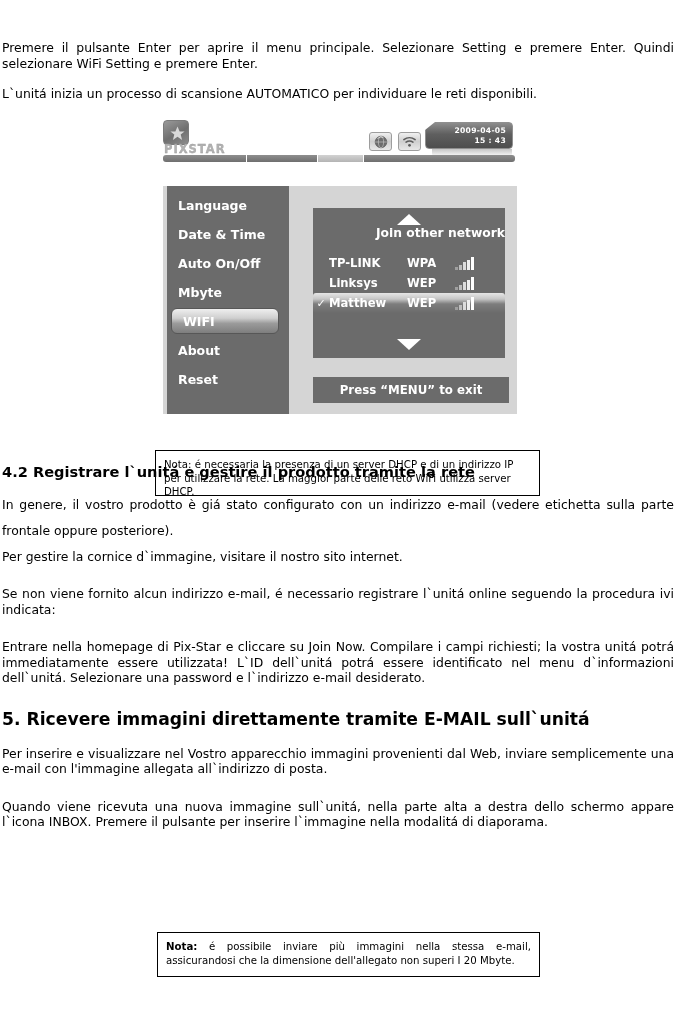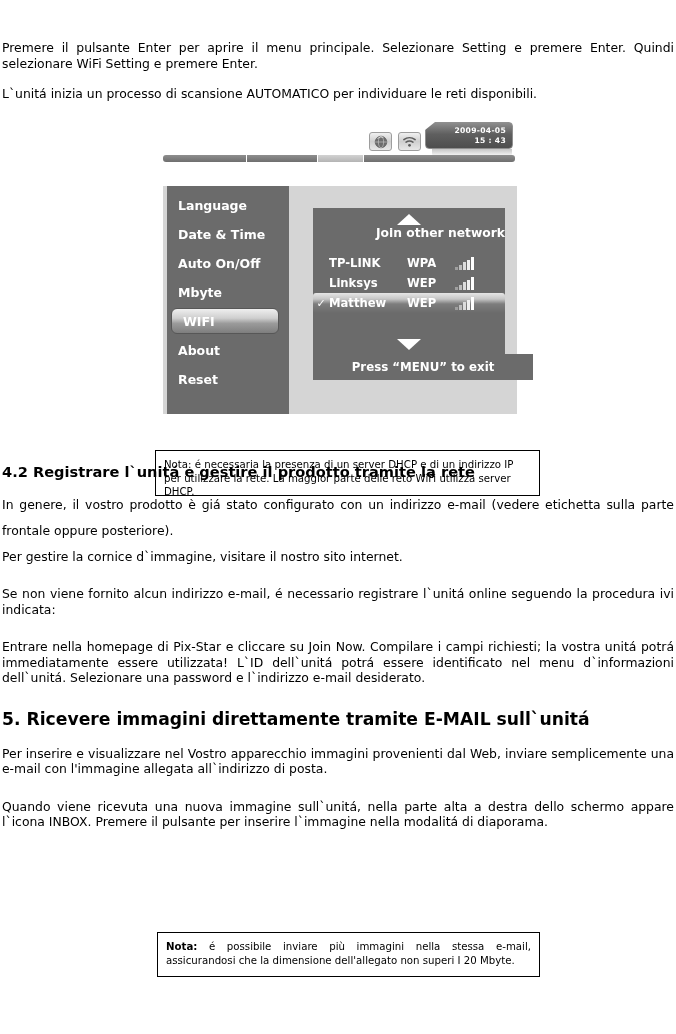--- a/index.html
+++ b/index.html
@@ -297,22 +297,22 @@
     background: #e9e9e9;
   }
   .net-bars i.b1 { height: 3px;  background:#9f9f9f; }
   .net-bars i.b2 { height: 5px;  background:#bdbdbd; }
   .net-bars i.b3 { height: 8px;  background:#dcdcdc; }
   .net-bars i.b4 { height: 10px; background:#efefef; }
   .net-bars i.b5 { height: 13px; background:#ffffff; }
 
   .dev-exitbar {
     position: absolute;
-    left: 150px; top: 168px;
-    width: 220px; height: 26px;
+    left: 150px; top: 191px;
+    width: 196px; height: 26px;
     background: #6b6b6b;
     color: #ffffff;
     font-size: 11.8px;
     font-weight: bold;
     text-align: center;
     line-height: 26px;
     font-family: "DejaVu Sans", sans-serif;
   }
 </style>
 </head>
@@ -321,20 +321,30 @@
 <div class="page">
 
   <p class="para">Premere il pulsante Enter per aprire il menu principale. Selezionare Setting e premere Enter. Quindi selezionare WiFi Setting e premere Enter.</p>
   <div class="gap-md"></div>
   <p class="para nojust">L`unitá inizia un processo di scansione AUTOMATICO per individuare le reti disponibili.</p>
 
   <div class="figure">
 
     <div class="dev-topbar">
 
+      <div class="logo-wrap">
+        <div class="logo-badge">
+          <span class="logo-star">
+            <svg width="17" height="17" viewBox="0 0 24 24">
+              <polygon points="12,2 15,9 22,9 16.5,13.5 18.5,21 12,16.5 5.5,21 7.5,13.5 2,9 9,9" fill="#d9d9d9"></polygon>
+            </svg>
+          </span>
+        </div>
+        <div class="logo-text">PIXSTAR</div>
+      </div>
 
       <div class="icon-btn globe">
         <svg width="14" height="14" viewBox="0 0 24 24">
           <circle cx="12" cy="12" r="10" fill="#6d6d6d" stroke="#4a4a4a" stroke-width="1"></circle>
           <ellipse cx="12" cy="12" rx="4.5" ry="10" fill="none" stroke="#cfcfcf" stroke-width="1"></ellipse>
           <line x1="2" y1="12" x2="22" y2="12" stroke="#cfcfcf" stroke-width="1"></line>
           <path d="M6 6 A10 10 0 0 1 16 4" stroke="#e8e8e8" stroke-width="1.4" fill="none"></path>
         </svg>
       </div>
 

